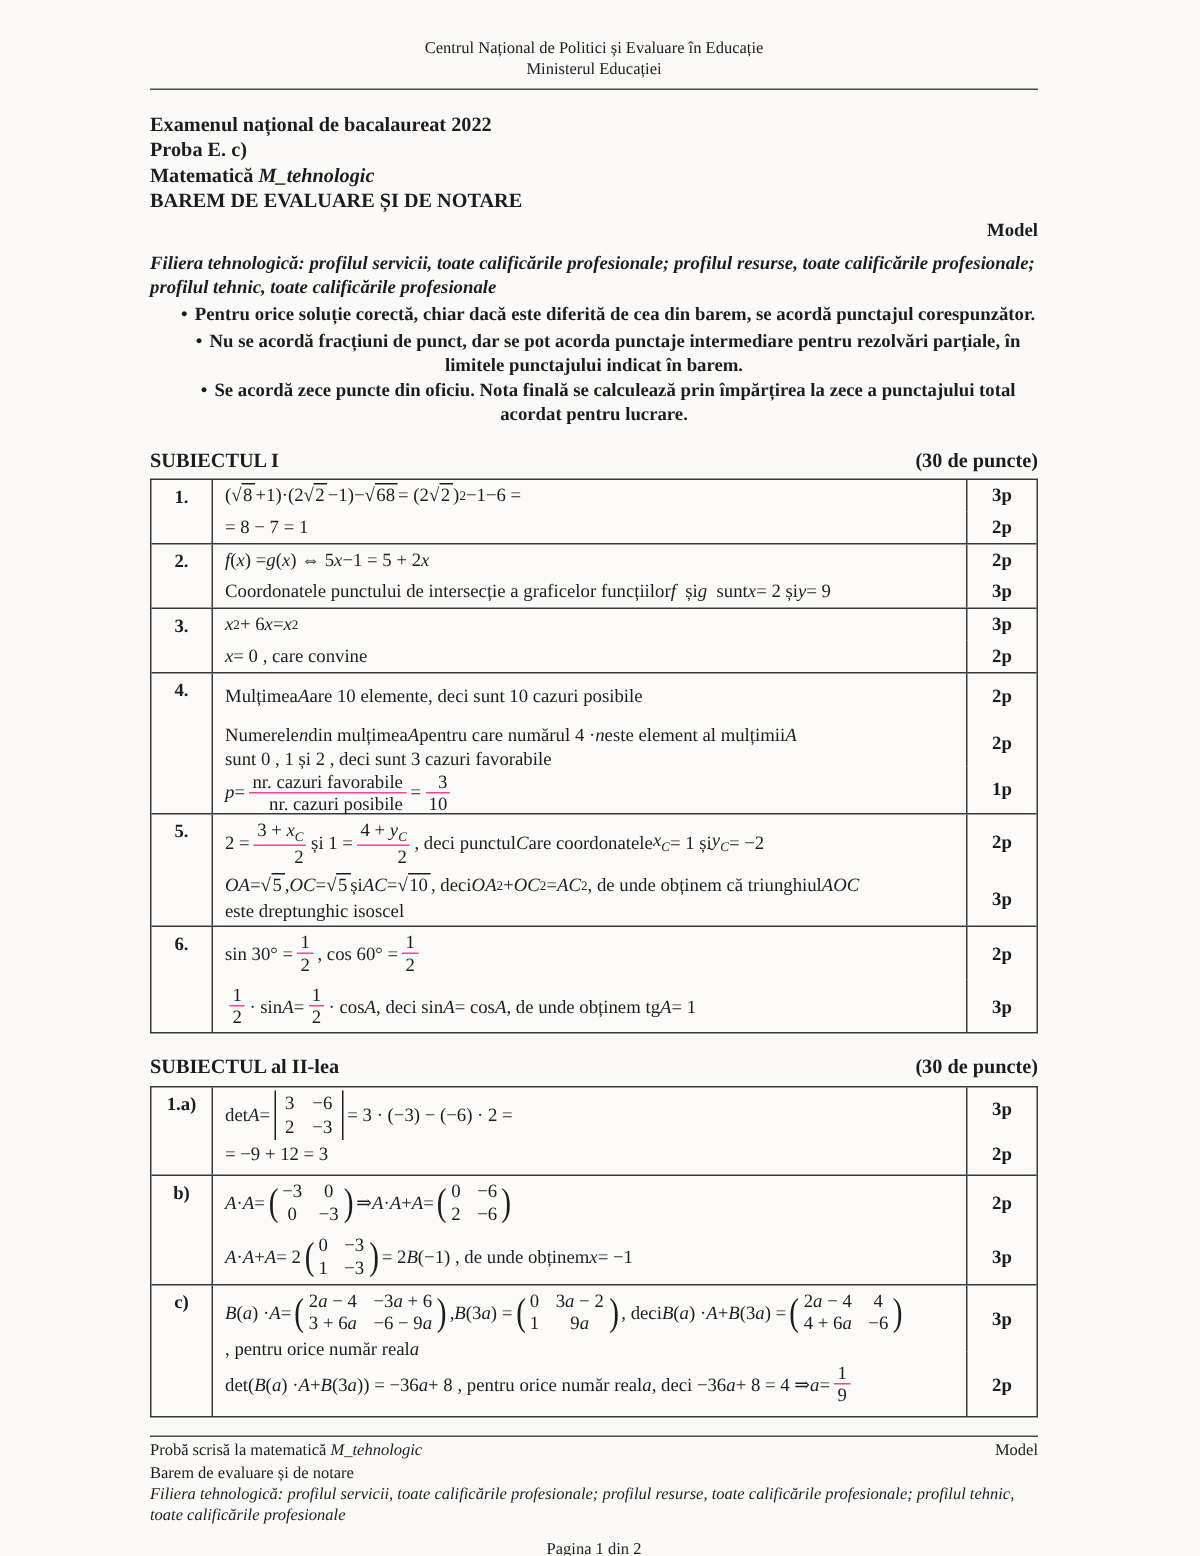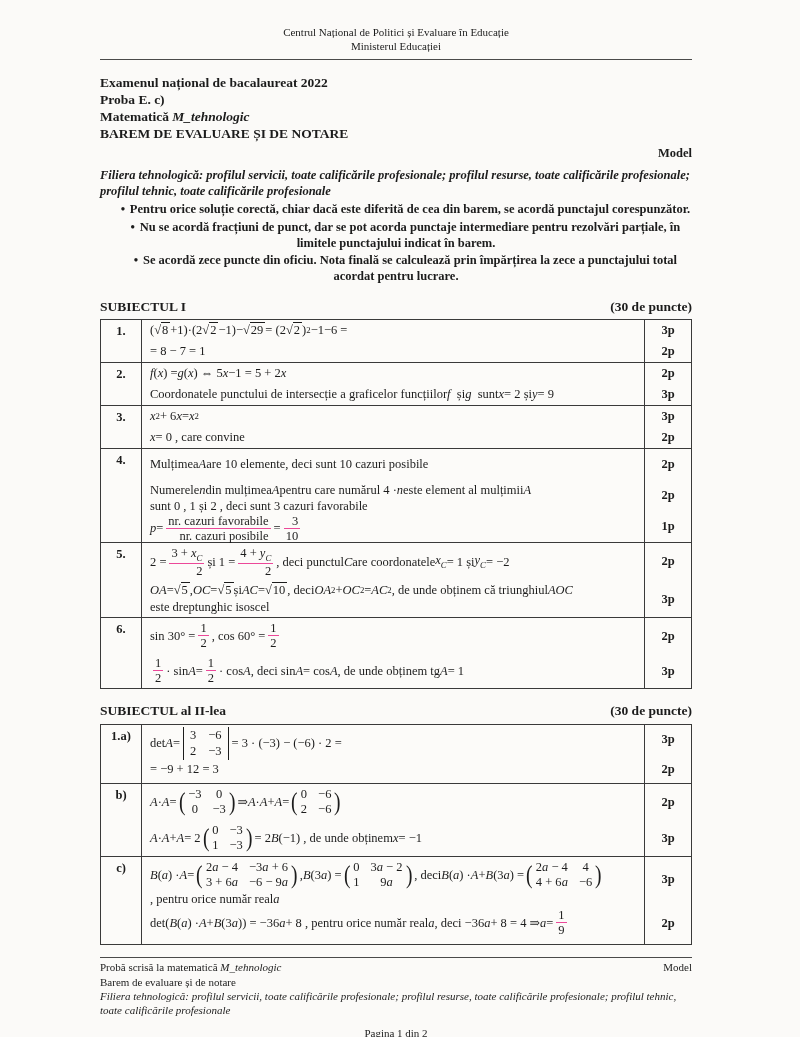--- a/index.html
+++ b/index.html
@@ -81,21 +81,21 @@
 
   <div class="sechead">
     <span>SUBIECTUL I</span>
     <span>(30 de puncte)</span>
   </div>
   <div class="btable">
       <div class="trow">
         <div class="tnum">1.</div>
         <div class="tlines">
           <div class="tline">
-            <div class="tcontent">(<span class="sq">√<span class="ov">8</span></span> +1)·(2<span class="sq">√<span class="ov">2</span></span> −1)−<span class="sq">√<span class="ov">29</span></span> = (2<span class="sq">√<span class="ov">2</span></span>)<sup>2</sup> −1−6 =</div>
+            <div class="tcontent">(<span class="sq">√<span class="ov">8</span></span> +1)·(2<span class="sq">√<span class="ov">2</span></span> −1)−<span class="sq">√<span class="ov">68</span></span> = (2<span class="sq">√<span class="ov">2</span></span>)<sup>2</sup> −1−6 =</div>
             <div class="tpts">3p</div>
           </div>
           <div class="tline">
             <div class="tcontent">= 8 − 7 = 1</div>
             <div class="tpts">2p</div>
           </div>
         </div>
       </div>
       <div class="trow">
         <div class="tnum">2.</div>

